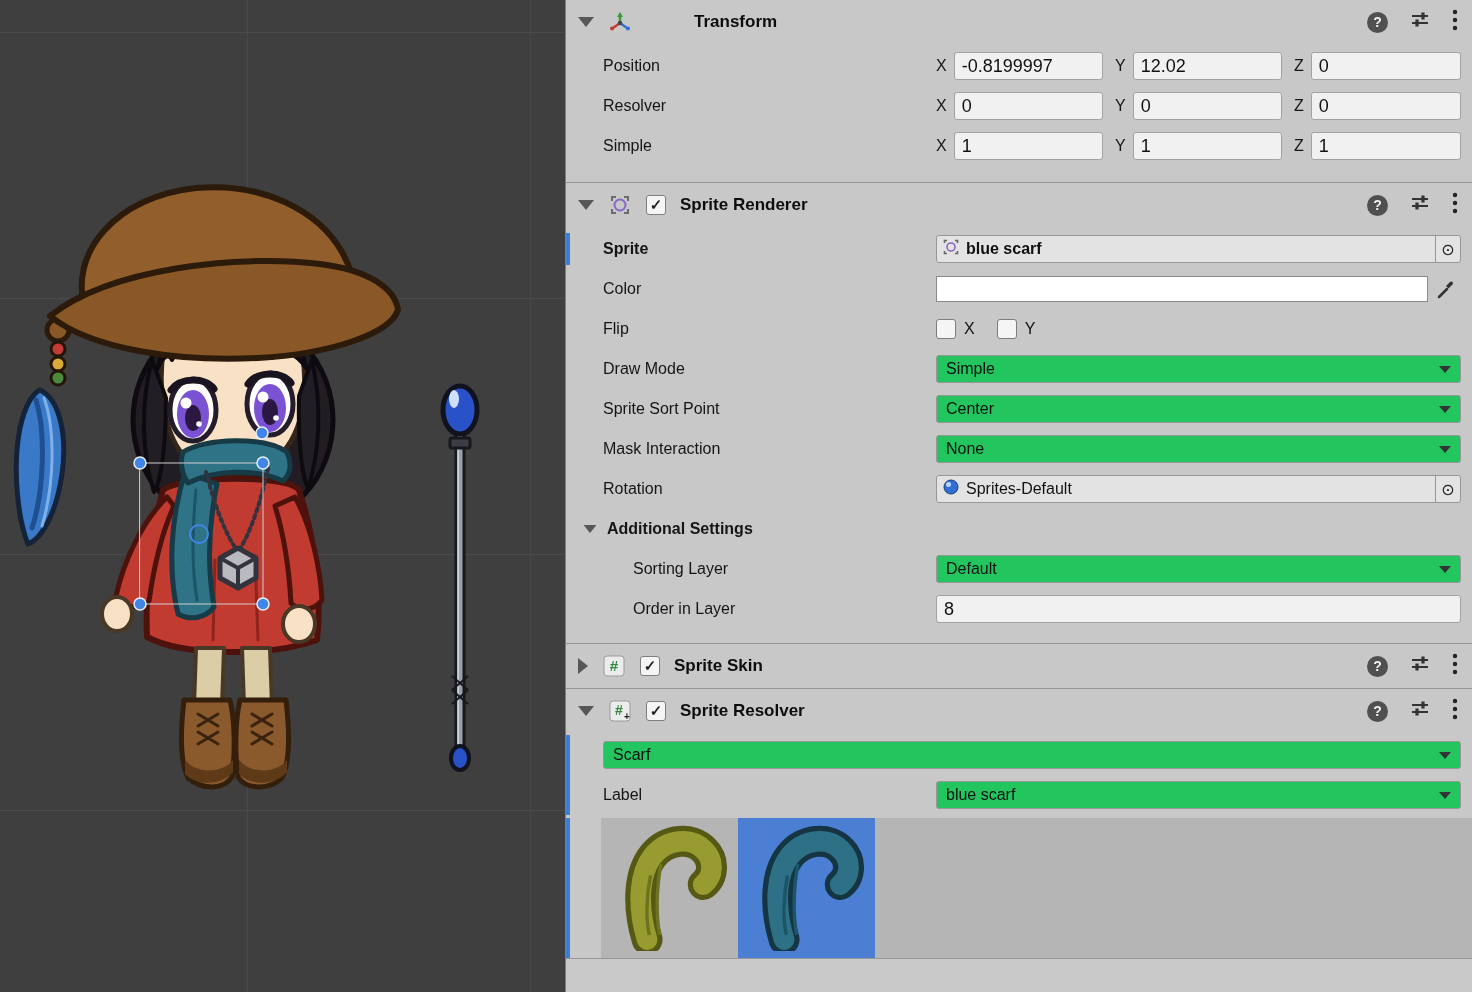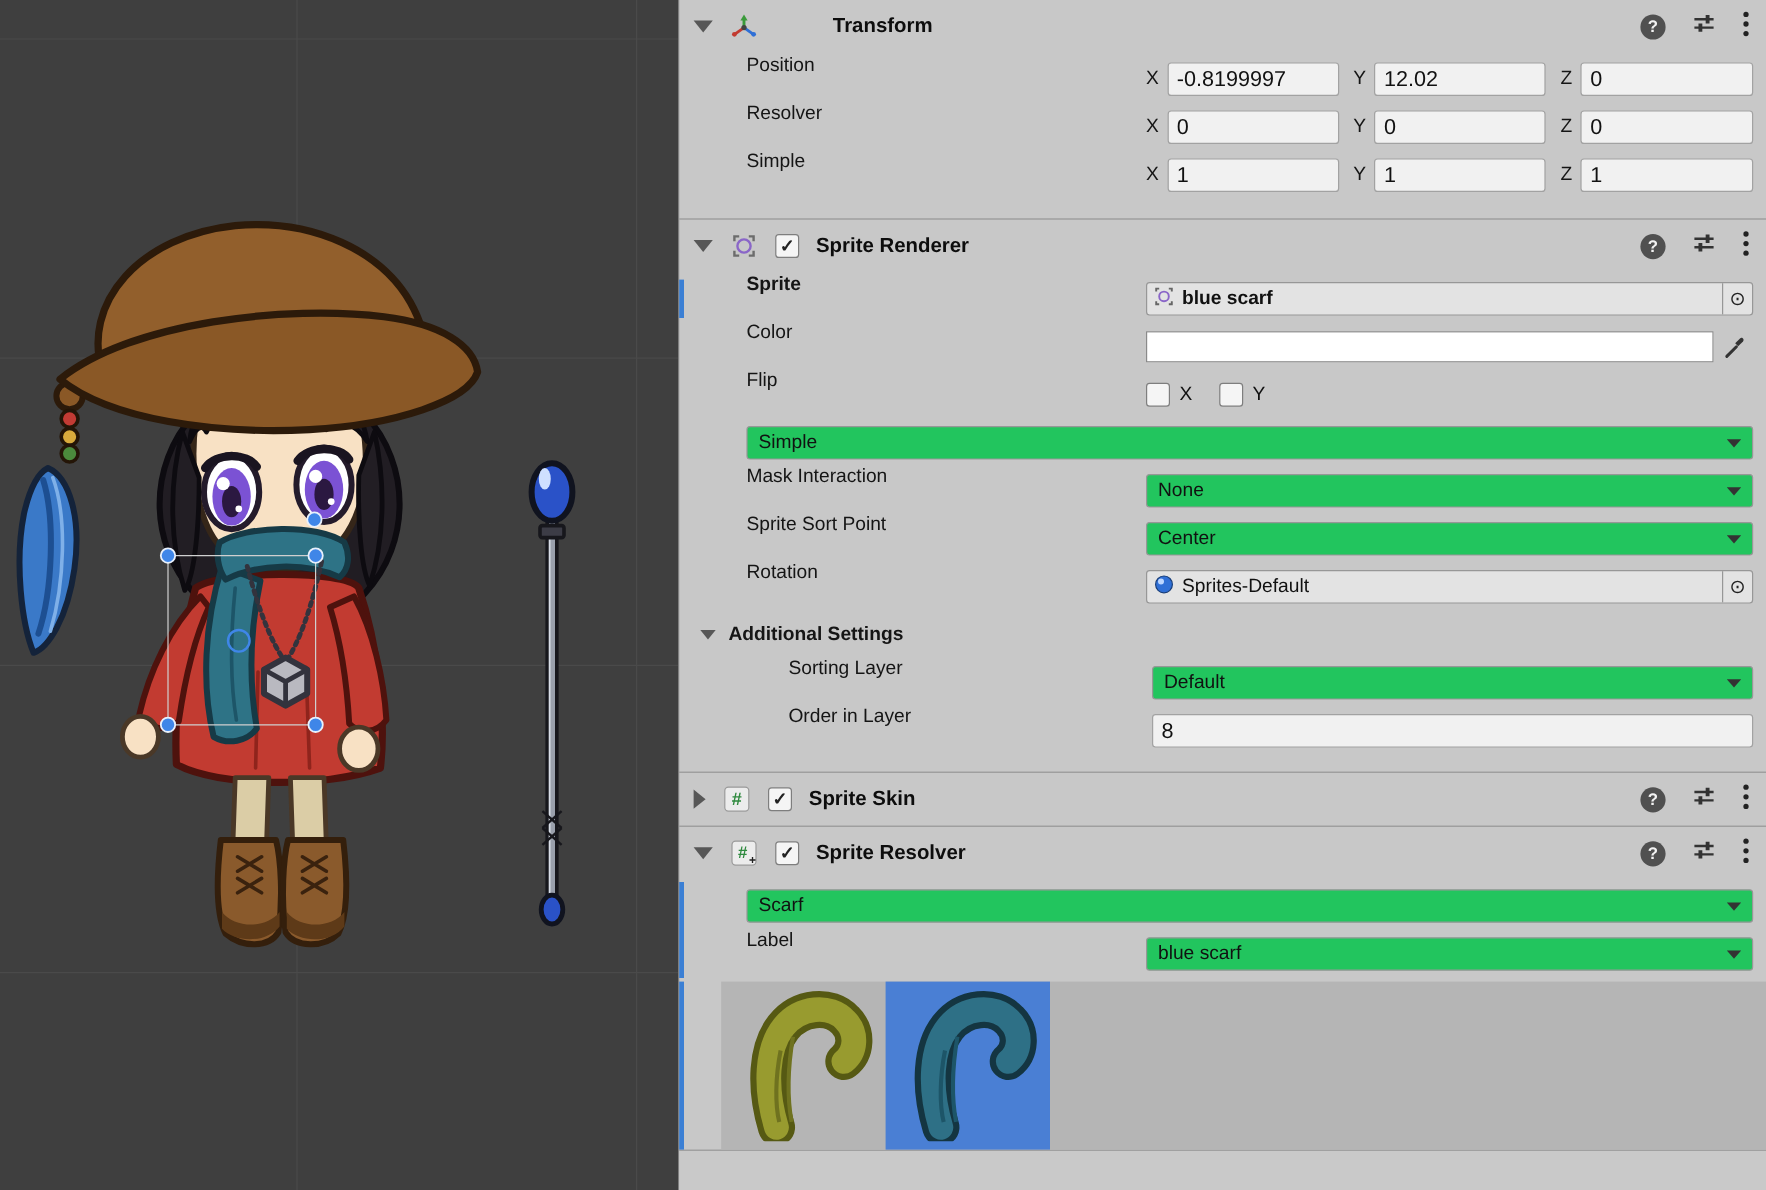--- a/index.html
+++ b/index.html
@@ -25,24 +25,24 @@
   .fold-sm{transform:scale(.8);}
   .comp-icon{width:24px;height:24px;flex:none;display:flex;align-items:center;justify-content:center;}
   .cbx{width:20px;height:20px;flex:none;background:#f5f5f5;border:1px solid #7e7e7e;border-radius:3px;
        display:flex;align-items:center;justify-content:center;font-size:15px;font-weight:bold;color:#222;box-sizing:border-box;}
   .hicons{margin-left:auto;display:flex;align-items:center;gap:22px;padding-right:4px;}
   .help{width:21px;height:21px;border-radius:50%;background:#505050;color:#f2f2f2;font-size:14px;
         font-weight:bold;display:flex;align-items:center;justify-content:center;}
 
   .sec-body{padding:2px 0 14px 0;}
   .sec-body.tight{padding-bottom:16px;}
-  .prop-row{height:40px;display:flex;padding:0 11px 0 56px;position:relative;}
+  .prop-row{height:40px;display:flex;align-items:center;padding:0 11px 0 37px;position:relative;}
   .prop-label{width:333px;flex:none;white-space:nowrap;color:#151515;}
   .prop-row.sub{padding-left:67px;}
-  .prop-row.sub .prop-label{width:303px;margin-left:24px;}
+  .prop-row.sub .prop-label{width:303px;}
   .addl-row{height:40px;display:flex;align-items:center;padding-left:16px;gap:9px;}
   .addl-row .prop-label{font-weight:bold;width:auto;}
 
   .val{flex:1;display:flex;align-items:center;min-width:0;}
   .vec3{flex:1;display:flex;gap:12px;min-width:0;}
   .cell{flex:1;display:flex;align-items:center;gap:7px;min-width:0;}
   .axis{flex:none;color:#151515;}
   .nfield{flex:1;min-width:0;height:28px;background:#f1f1f1;border:1px solid #a2a2a2;border-radius:3px;
           padding:0 7px;font-family:"Liberation Sans",sans-serif;font-size:18px;color:#111;box-sizing:border-box;outline:none;}
   .dropdown{flex:1;height:28px;background:#22c55e;border:1px solid #979797;border-radius:3px;display:flex;
@@ -341,39 +341,40 @@
                 <span class="cbx small"></span>
               <span>X</span>
               </span>
             <span class="flipbox">
                 <span class="cbx small"></span>
               <span>Y</span>
               </span>
           </div>
         </div>
         <div class="prop-row">
+          <span class="prop-label">Draw Mode</span>
           <div class="val">
               <div class="dropdown">
             <span>Simple</span>
               </div>
             </div>
         </div>
         <div class="prop-row">
+          <span class="prop-label">Sprite Sort Point</span>
+          <div class="val">
+              <div class="dropdown">
+            <span>Center</span>
+              </div>
+            </div>
+        </div>
+        <div class="prop-row">
           <span class="prop-label">Mask Interaction</span>
           <div class="val">
               <div class="dropdown">
             <span>None</span>
-              </div>
-            </div>
-        </div>
-        <div class="prop-row">
-          <span class="prop-label">Sprite Sort Point</span>
-          <div class="val">
-              <div class="dropdown">
-            <span>Center</span>
               </div>
             </div>
         </div>
         <div class="prop-row">
           <span class="prop-label">Rotation</span>
           <div class="val">
             <div class="objfield">
               <span>
                 <svg width="18" height="18" viewBox="0 0 18 18">
                     <circle cx="9" cy="9" r="7" fill="#2f6fd6" stroke="#1a3f7a"></circle>

